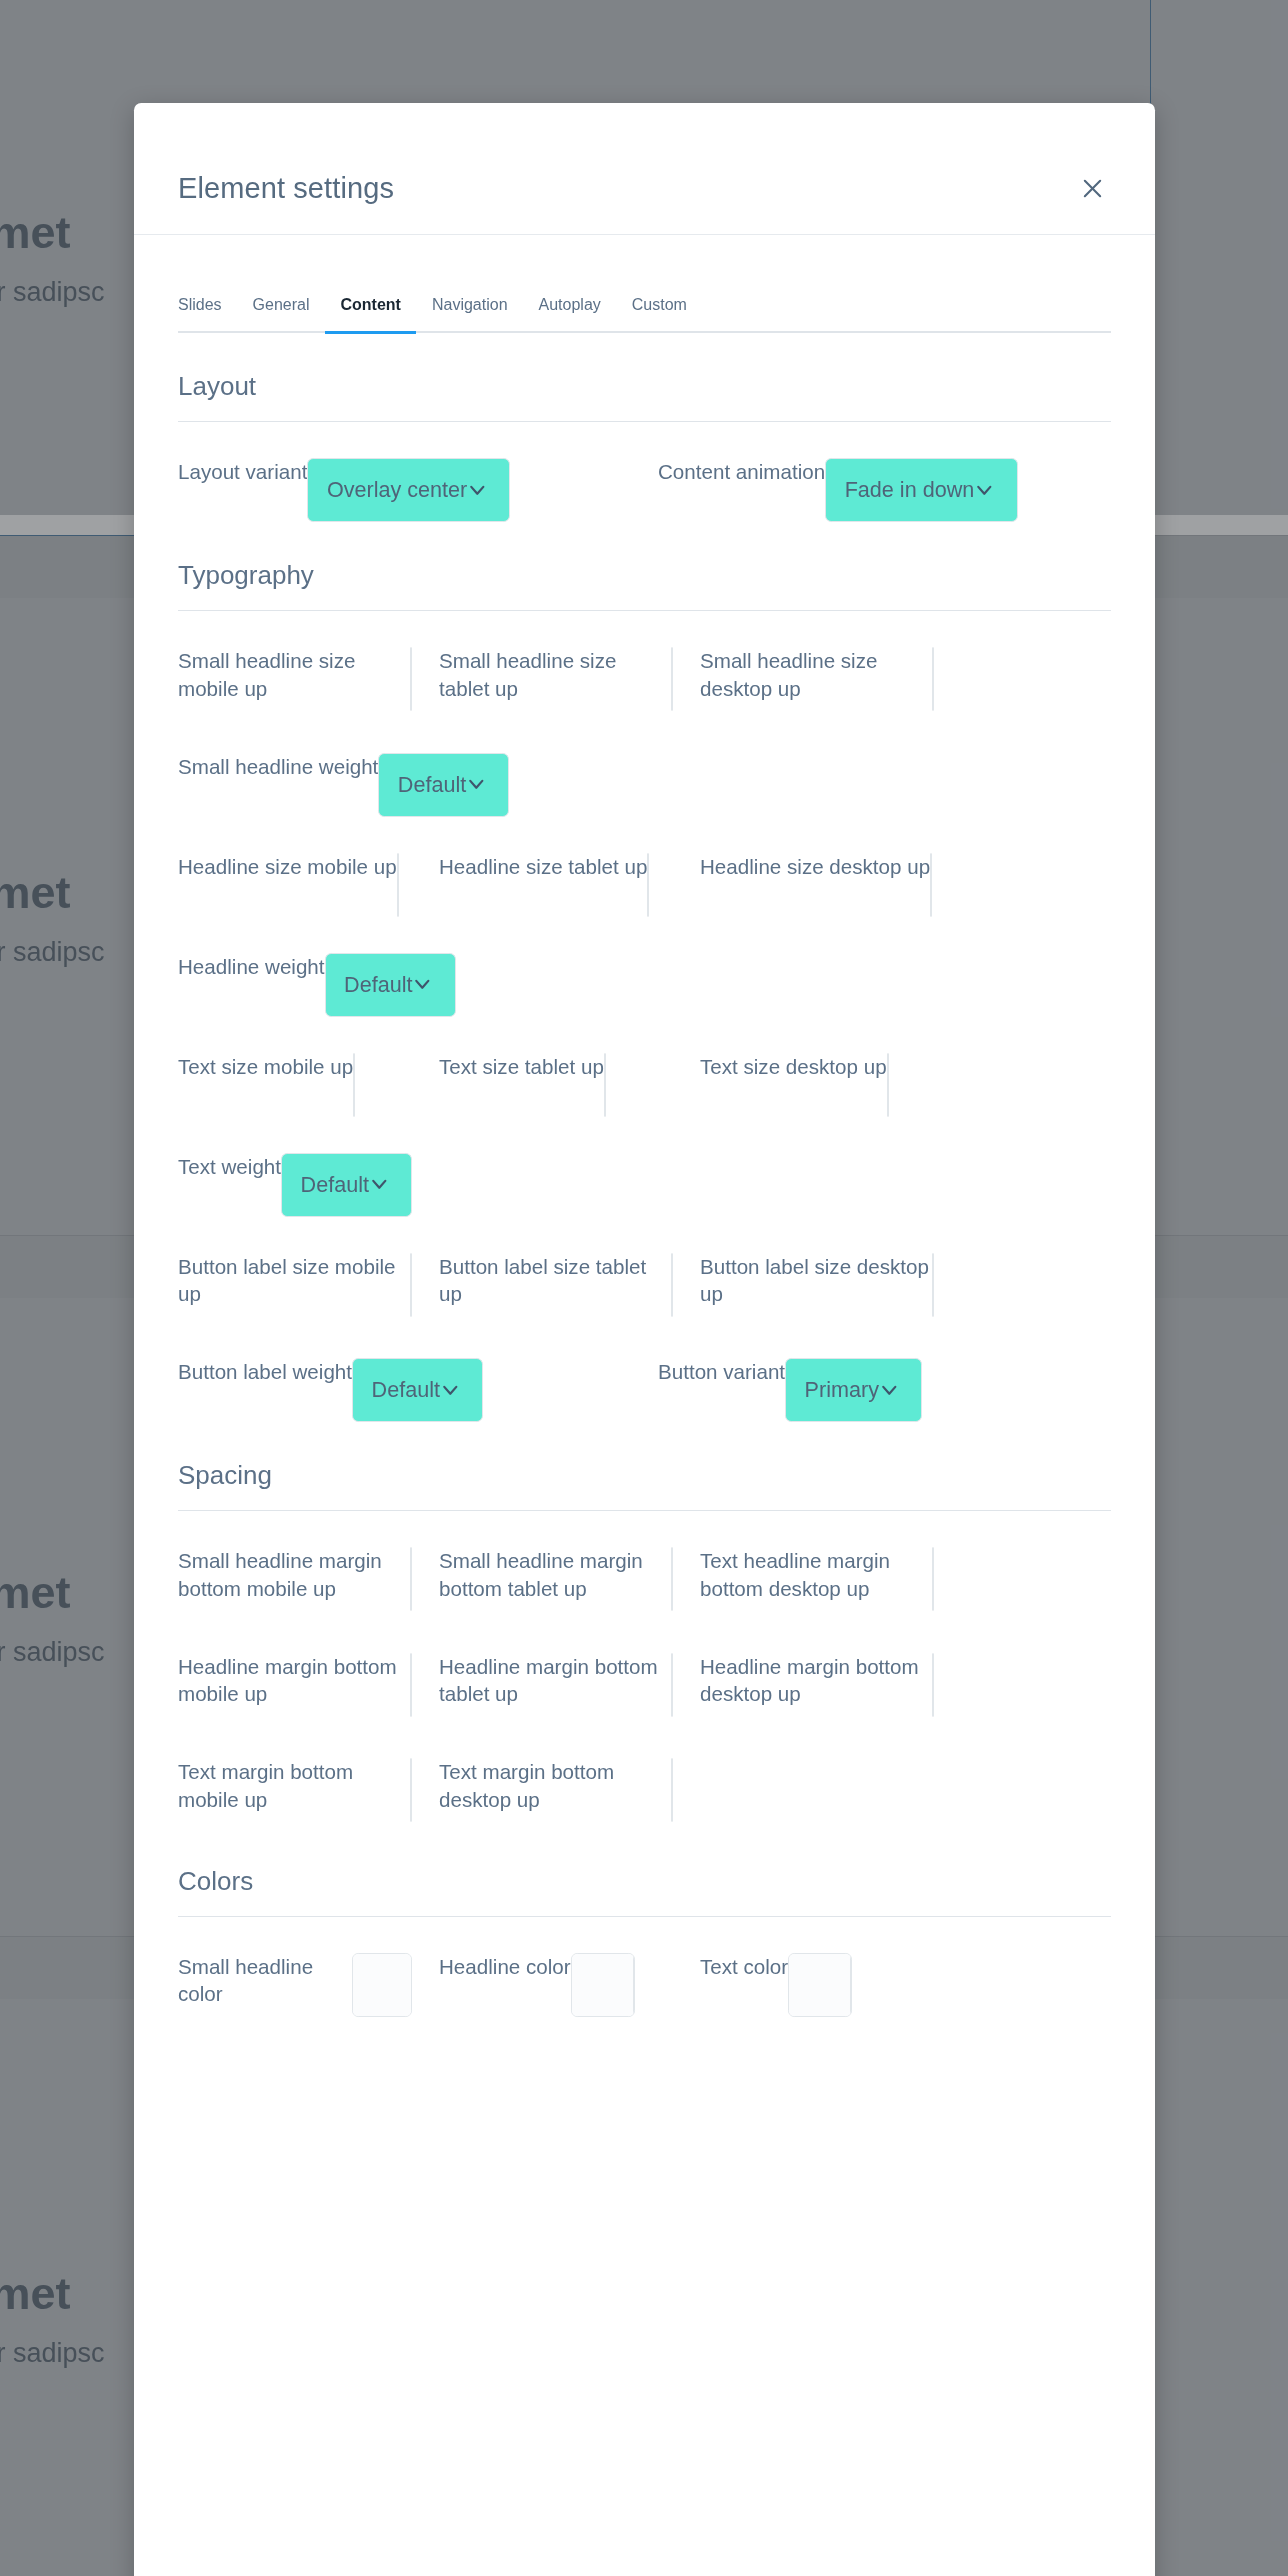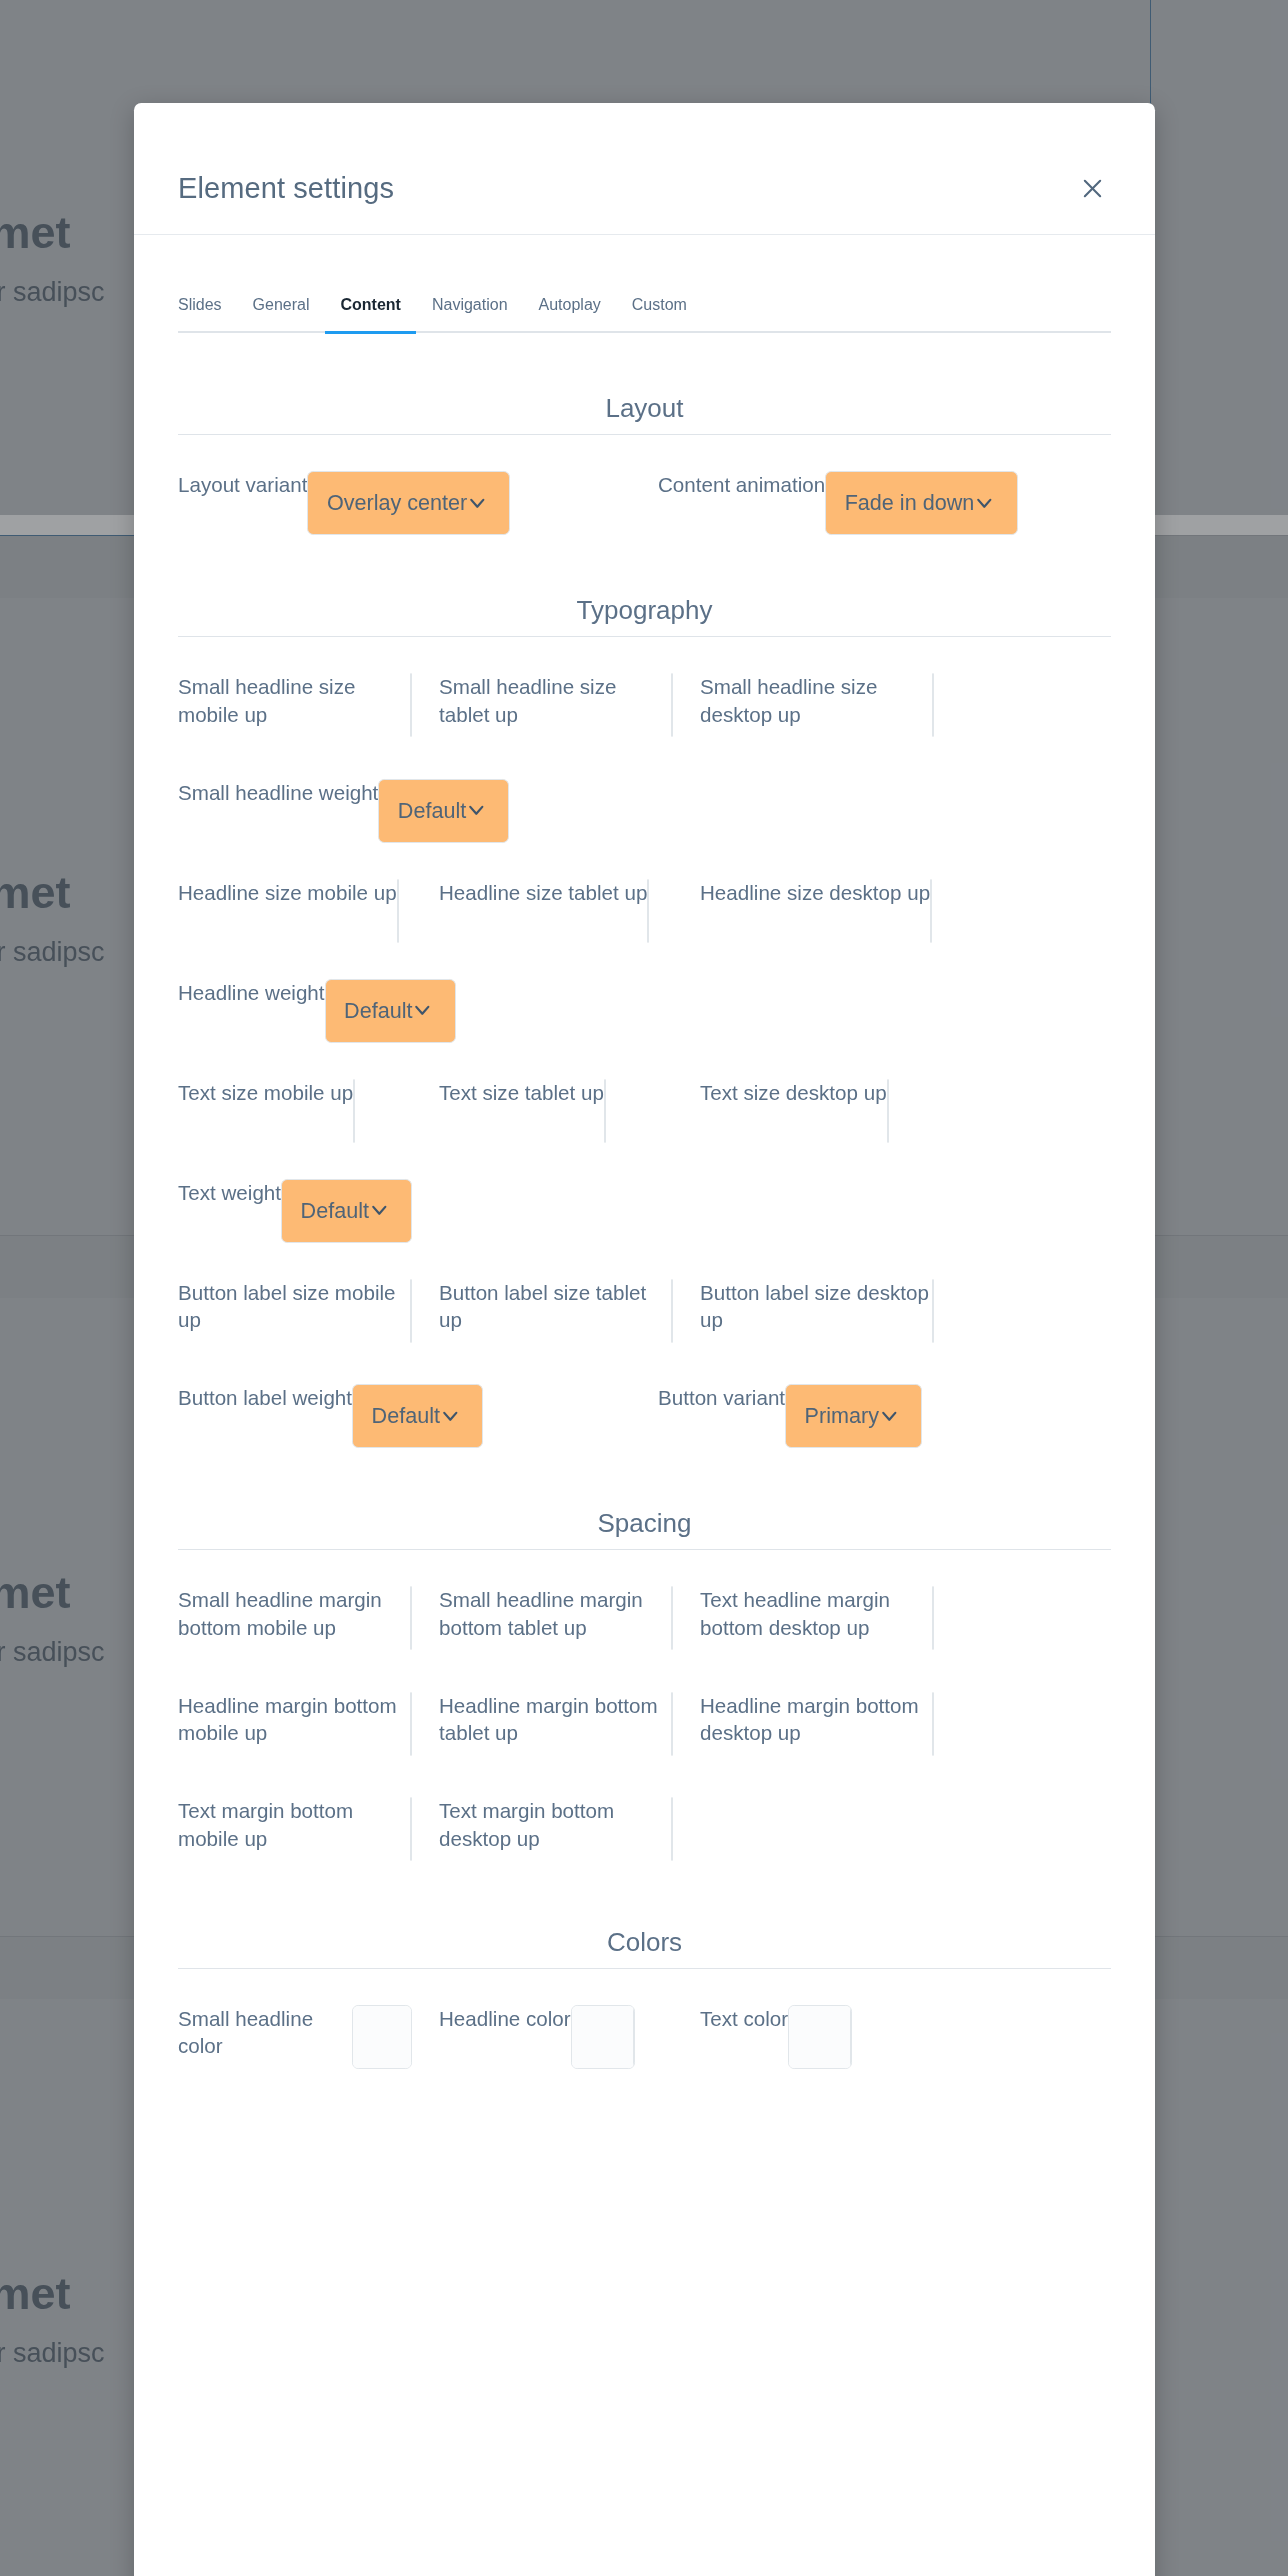--- a/index.html
+++ b/index.html
@@ -99,24 +99,23 @@
   .tab:first-child { padding-left:0; }
   .tab.active { color:#1a2733; font-weight:bold; }
   .tab.active::after {
     content:""; position:absolute;
     left:0; right:0; bottom:-2.6px; height:2.6px;
     background:#1e9bf0;
   }
 
   
   .section-head {
-    margin-top:60px;
-    padding-bottom:10px;
+    margin-top:38px;
+    padding-bottom:19px;
     border-bottom:1px solid #dfe4e9;
-    text-align:center;
   }
   .section-head .section-title {
     font-size:26px; color:#5b7087; font-weight:normal;
   }
 
   
   .row {
     display:flex;
     gap:27px;
     margin-top:36px;
@@ -140,21 +139,21 @@
     border:1.5px solid #e1e6ea;
     border-radius:6.2px;
     background:#fff;
     box-sizing:border-box;
   }
 
   .select-box {
     height:64px;
     border:1.5px solid #e1e6ea;
     border-radius:6.2px;
-    background:#fdba74;
+    background:#5eead4;
     box-sizing:border-box;
     display:flex; align-items:center; justify-content:space-between;
     padding:0 21.6px 0 18.5px;
     cursor:pointer;
   }
   .select-value { font-size:21.6px; color:#4f6478; }
   .chev { width:20.6px; height:20.6px; color:#3f556b; flex:0 0 20.6px; }
   .chev svg { width:20.6px; height:20.6px; display:block; }
 
   

